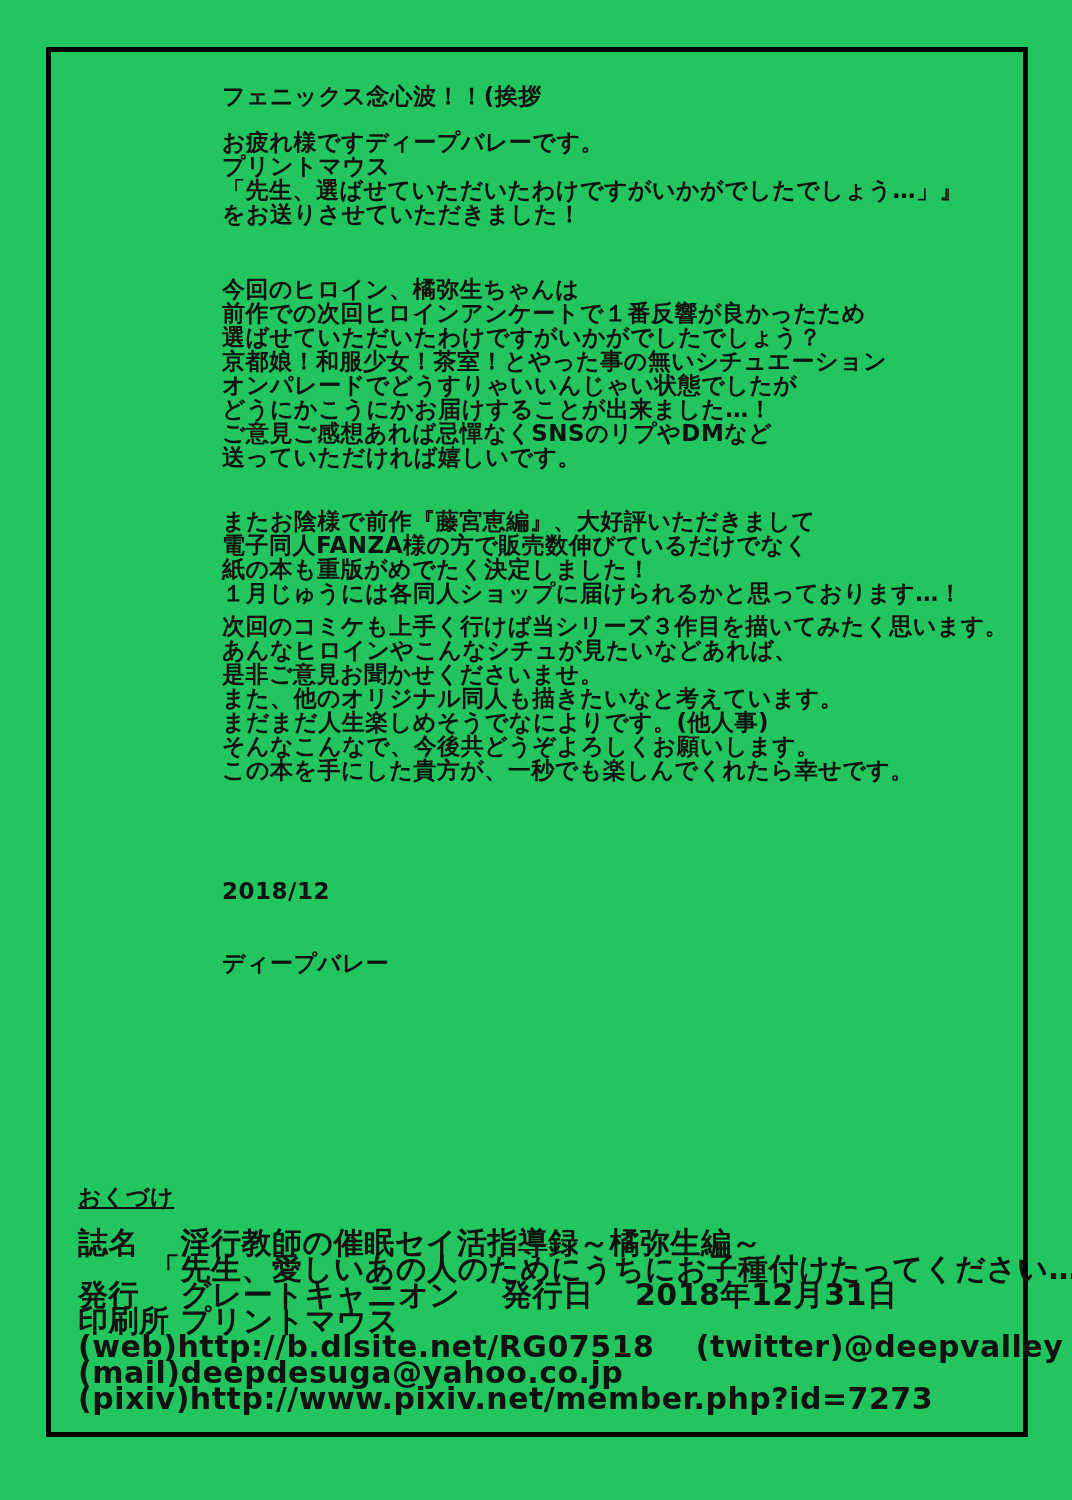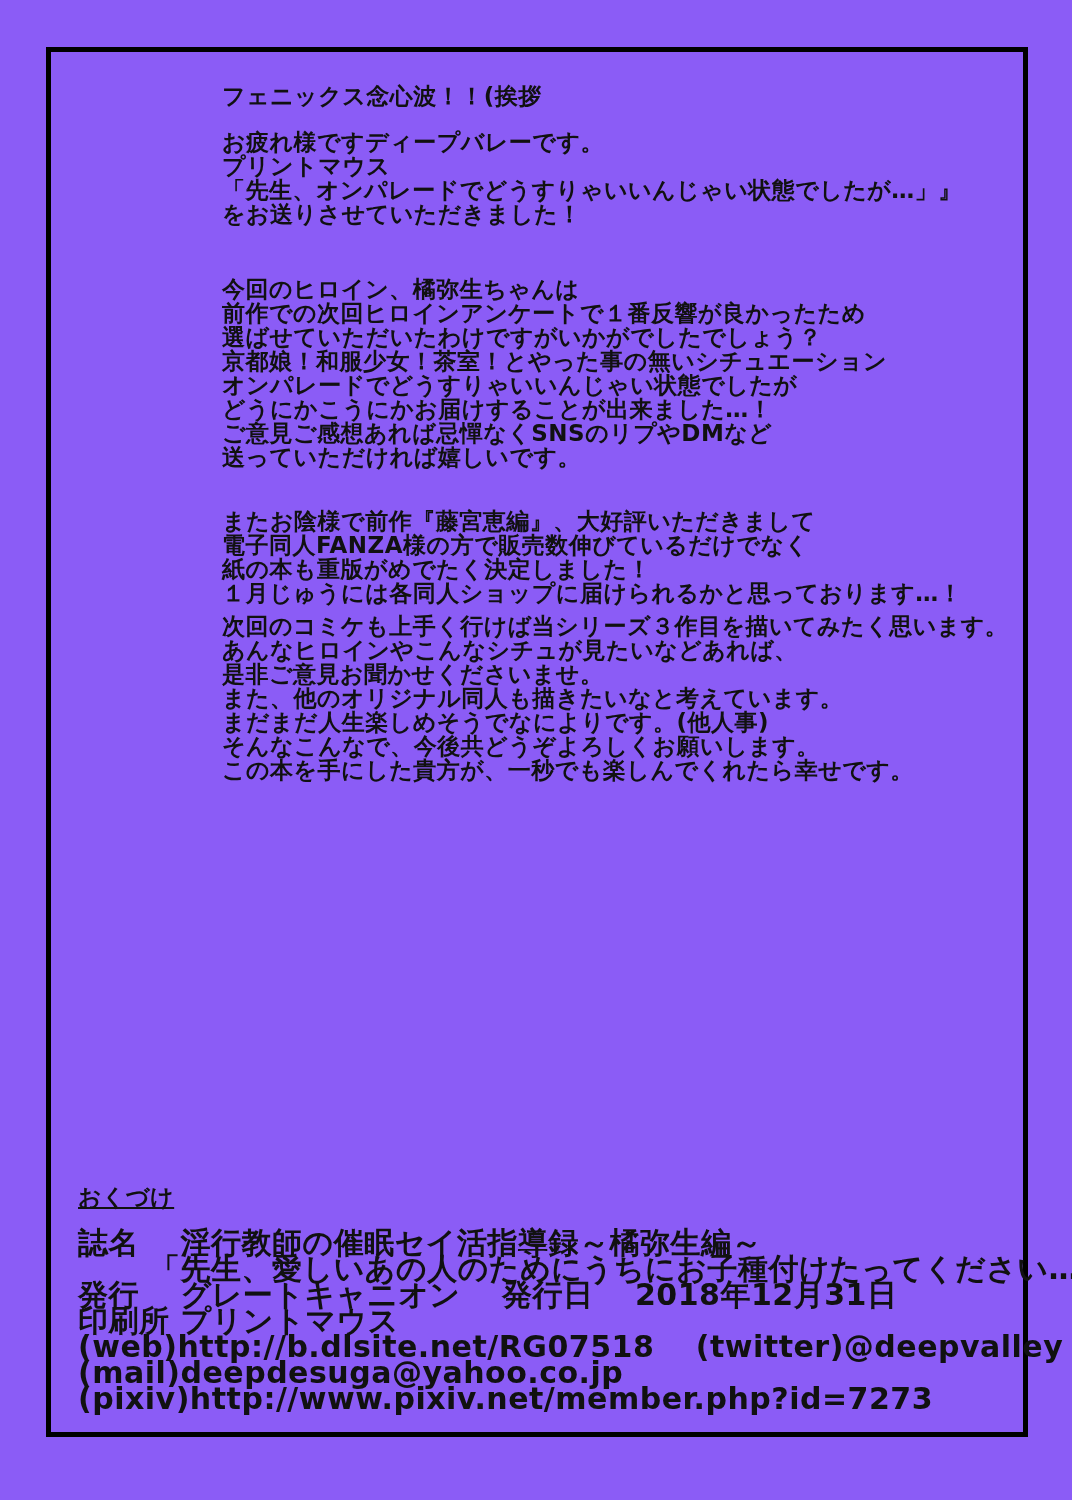--- a/index.html
+++ b/index.html
@@ -4,21 +4,21 @@
 <style>
   html, body {
     margin: 0;
     padding: 0;
     background: #ffffff;
   }
   .page {
     position: relative;
     width: 1072px;
     height: 1500px;
-    background: #8b5cf6;
+    background: #22c55e;
     overflow: hidden;
     font-family: "DejaVu Sans", "Liberation Sans", sans-serif;
     font-weight: 700;
     color: #111111;
   }
   .frame {
     position: absolute;
     left: 46px;
     top: 47px;
     width: 982px;
@@ -56,26 +56,30 @@
 </style>
 </head>
 <body>
 
 <div class="page">
 
   <div class="frame"></div>
 
   <div class="tblock" style="left:222px; top:84px;">フェニックス念心波！！(挨拶</div>
 
-  <div class="tblock" style="left:222px; top:130px;"><div class="line">お疲れ様ですディープバレーです。</div><div class="line">プリントマウス</div><div class="line">「先生、オンパレードでどうすりゃいいんじゃい状態でしたが…」』</div><div class="line">をお送りさせていただきました！</div></div>
+  <div class="tblock" style="left:222px; top:130px;"><div class="line">お疲れ様ですディープバレーです。</div><div class="line">プリントマウス</div><div class="line">「先生、選ばせていただいたわけですがいかがでしたでしょう…」』</div><div class="line">をお送りさせていただきました！</div></div>
 
   <div class="tblock" style="left:222px; top:277px;"><div class="line">今回のヒロイン、橘弥生ちゃんは</div><div class="line">前作での次回ヒロインアンケートで１番反響が良かったため</div><div class="line">選ばせていただいたわけですがいかがでしたでしょう？</div><div class="line">京都娘！和服少女！茶室！とやった事の無いシチュエーション</div><div class="line">オンパレードでどうすりゃいいんじゃい状態でしたが</div><div class="line">どうにかこうにかお届けすることが出来ました…！</div><div class="line">ご意見ご感想あれば忌憚なくSNSのリプやDMなど</div><div class="line">送っていただければ嬉しいです。</div></div>
 
   <div class="tblock" style="left:222px; top:509px;"><div class="line">またお陰様で前作『藤宮恵編』、大好評いただきまして</div><div class="line">電子同人FANZA様の方で販売数伸びているだけでなく</div><div class="line">紙の本も重版がめでたく決定しました！</div><div class="line">１月じゅうには各同人ショップに届けられるかと思っております…！</div></div>
 
   <div class="tblock" style="left:222px; top:614px;"><div class="line">次回のコミケも上手く行けば当シリーズ３作目を描いてみたく思います。</div><div class="line">あんなヒロインやこんなシチュが見たいなどあれば、</div><div class="line">是非ご意見お聞かせくださいませ。</div><div class="line">また、他のオリジナル同人も描きたいなと考えています。</div><div class="line">まだまだ人生楽しめそうでなによりです。(他人事)</div><div class="line">そんなこんなで、今後共どうぞよろしくお願いします。</div><div class="line">この本を手にした貴方が、一秒でも楽しんでくれたら幸せです。</div></div>
 
+  <div class="tblock" style="left:222px; top:831px;">
+    <div class="line">2018/12</div>
+    <div class="line">ディープバレー</div>
+  </div>
 
   <div class="colophon-heading" style="left:78px; top:1184px;text-decoration:underline;">おくづけ</div>
 
   <div class="colophon-body" style="left:78px; top:1230px;"><div class="line">誌名　 淫行教師の催眠セイ活指導録～橘弥生編～</div><div class="line">　　 「先生、愛しいあの人のためにうちにお子種付けたってください…」</div><div class="line">発行　 グレートキャニオン　 発行日　 2018年12月31日</div><div class="line">印刷所 プリントマウス</div><div class="line">(web)http://b.dlsite.net/RG07518　 (twitter)@deepvalley</div><div class="line">(mail)deepdesuga@yahoo.co.jp</div><div class="line">(pixiv)http://www.pixiv.net/member.php?id=7273</div></div>
 
 </div>
 
 </body></html>

